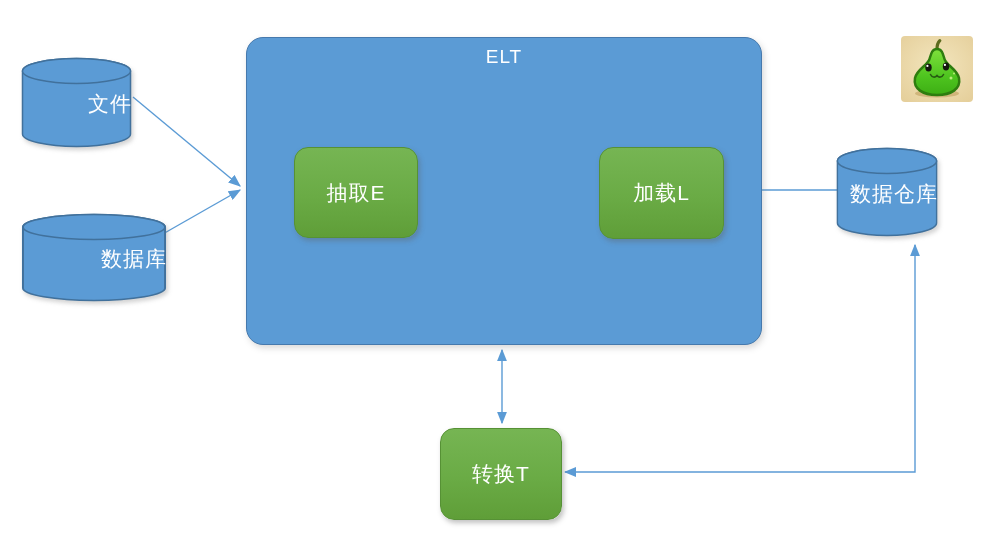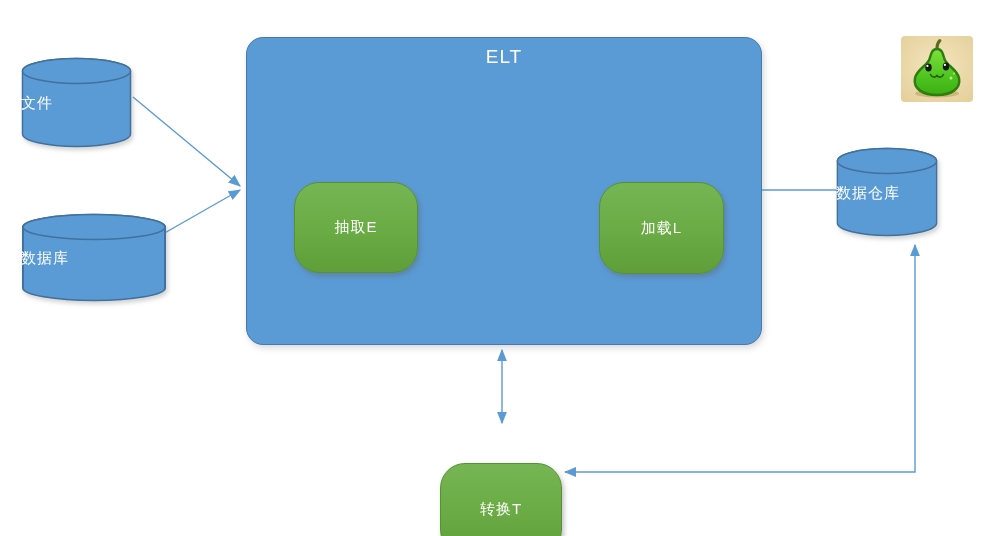--- a/index.html
+++ b/index.html
@@ -29,23 +29,23 @@
     width: 100%; height: 100%;
     filter: drop-shadow(2px 3px 2px rgba(110,110,110,0.30));
   }
   .cyl-body, .cyl-rim {
     fill: #5B9BD5;
     stroke: #41719C;
     stroke-width: 1.5;
   }
   .node-label {
     position: absolute; left: 0; right: 0;
-    text-align: left;
+    text-align: right;
     color: #FFFFFF;
-    font-size: 15px;
+    font-size: 21px;
     letter-spacing: 1px;
     user-select: none;
   }
   .cylinder .node-label {
     top: 50%;
     transform: translateY(-46%);
   }
   .container-box {
     background: #5B9BD5;
     border: 1px solid #4679AD;
@@ -55,26 +55,25 @@
     position: absolute; top: 8px; left: 0; right: 0;
     text-align: center;
     color: #FFFFFF;
     font-size: 19px;
     letter-spacing: 1px;
     user-select: none;
   }
   .process {
     background: linear-gradient(180deg, #76B553 0%, #6AAB45 55%, #5F9E38 100%);
     border: 1px solid #569135;
-    border-radius: 25px;
+    border-radius: 14px;
     box-shadow: 2px 3px 5px rgba(95,95,95,0.38);
     display: flex;
     align-items: center;
     justify-content: center;
-    margin-top: 35px;
   }
   .process .node-label {
     position: static;
     transform: none;
   }
   .logo {
     position: absolute;
   }
   .logo svg { display: block; width: 100%; height: 100%; }
 </style>

